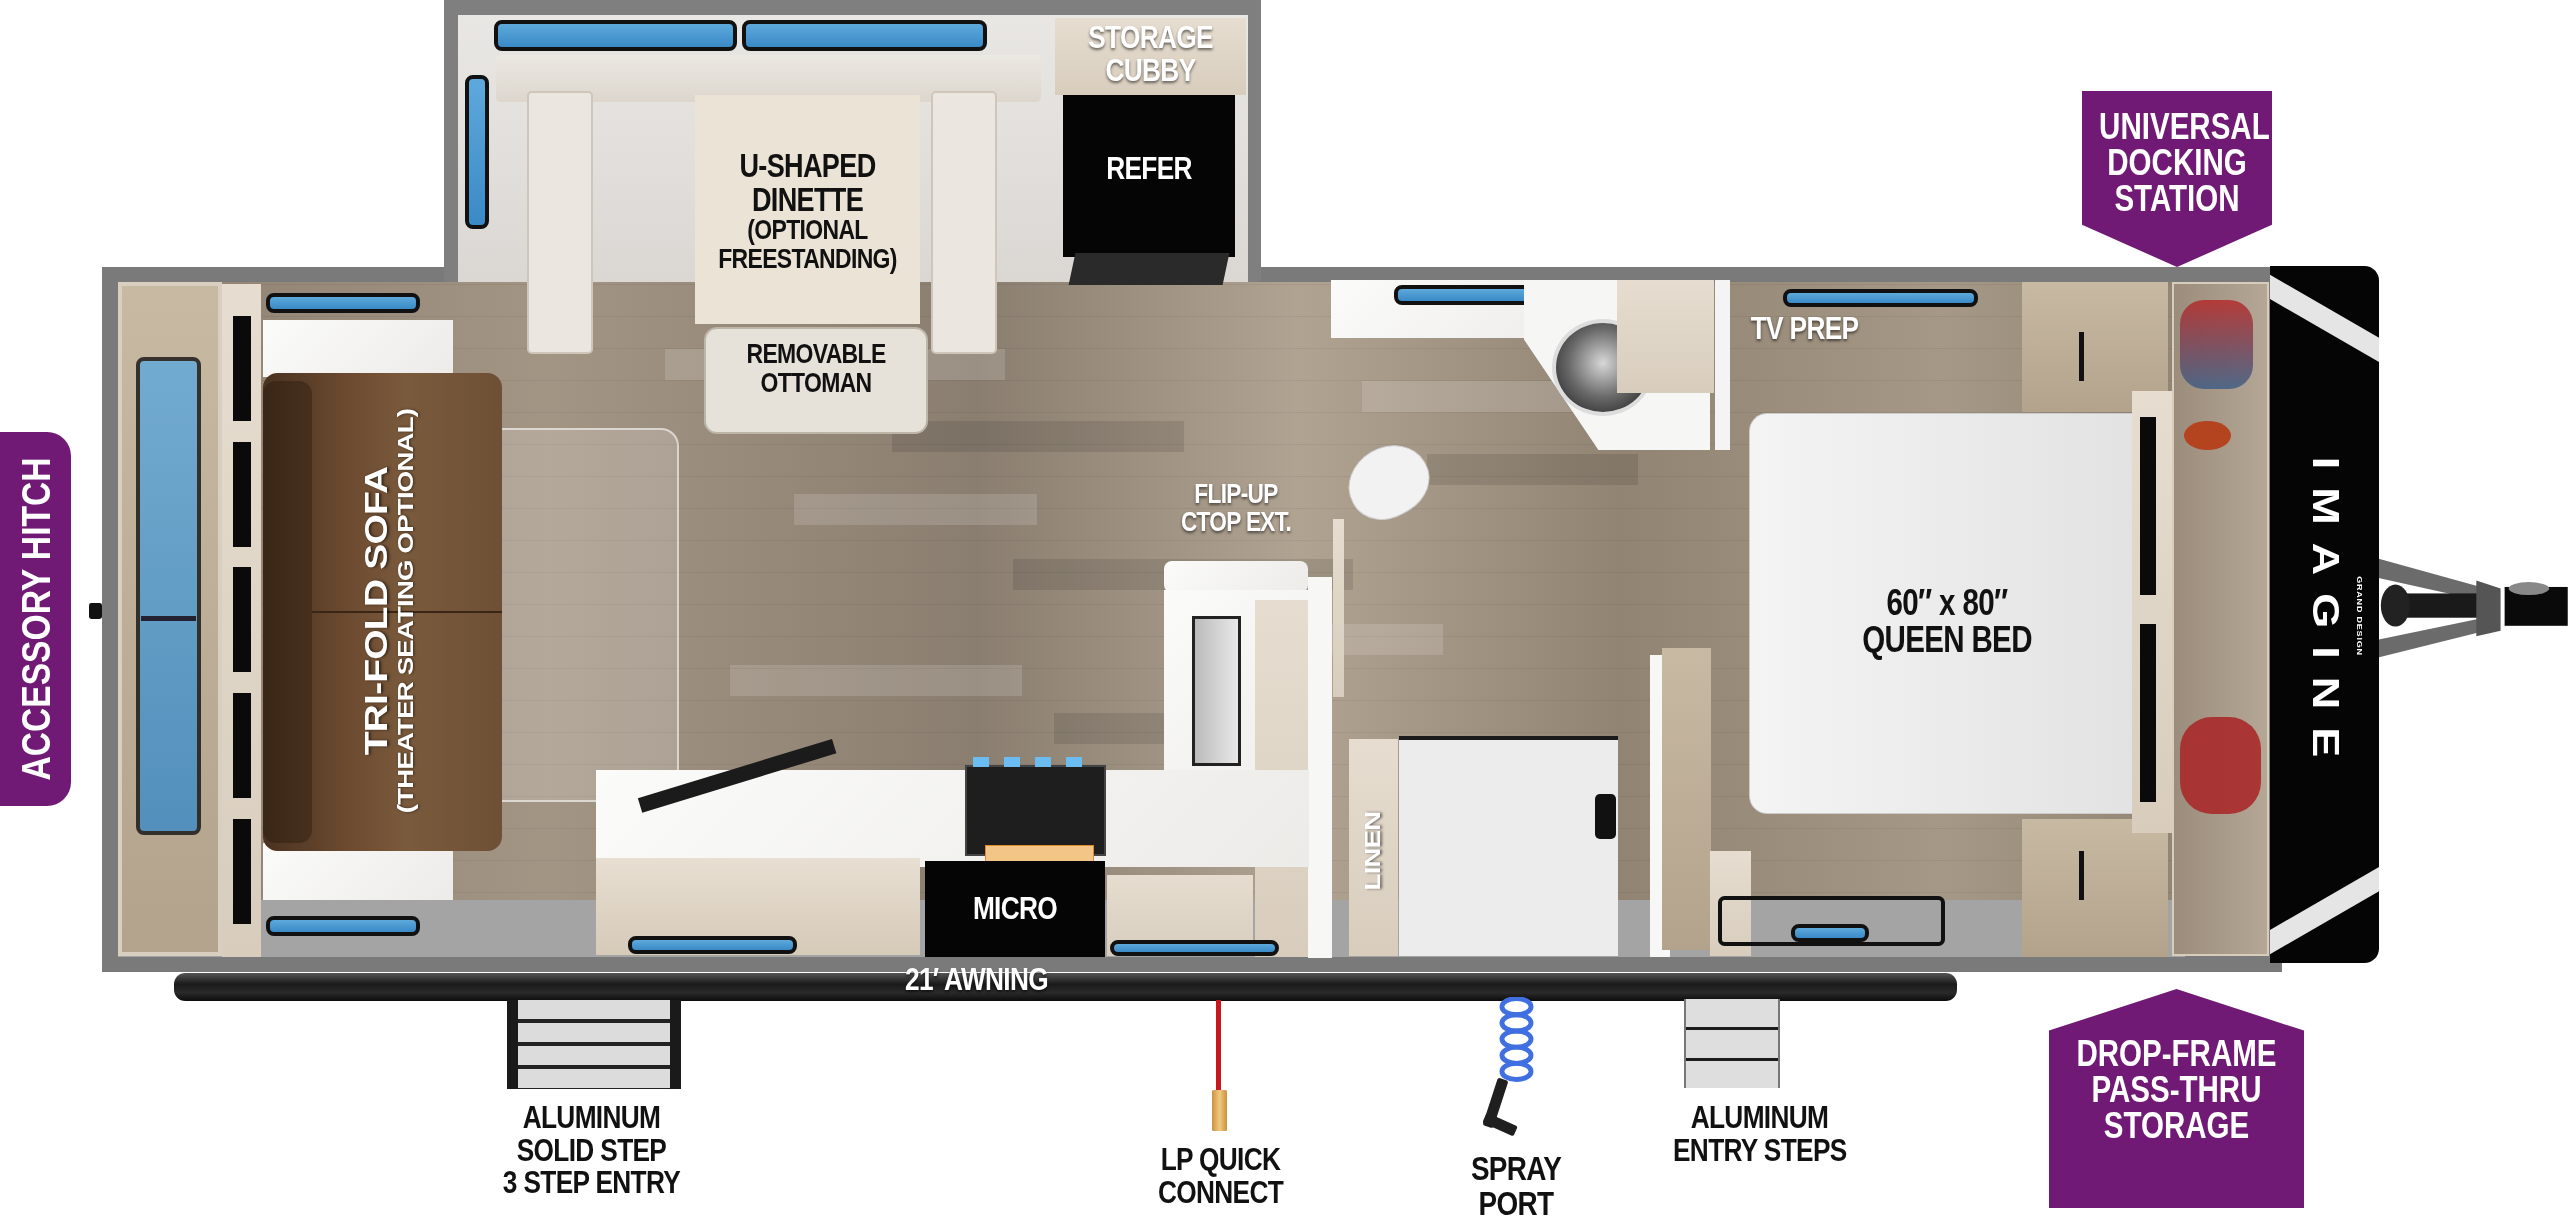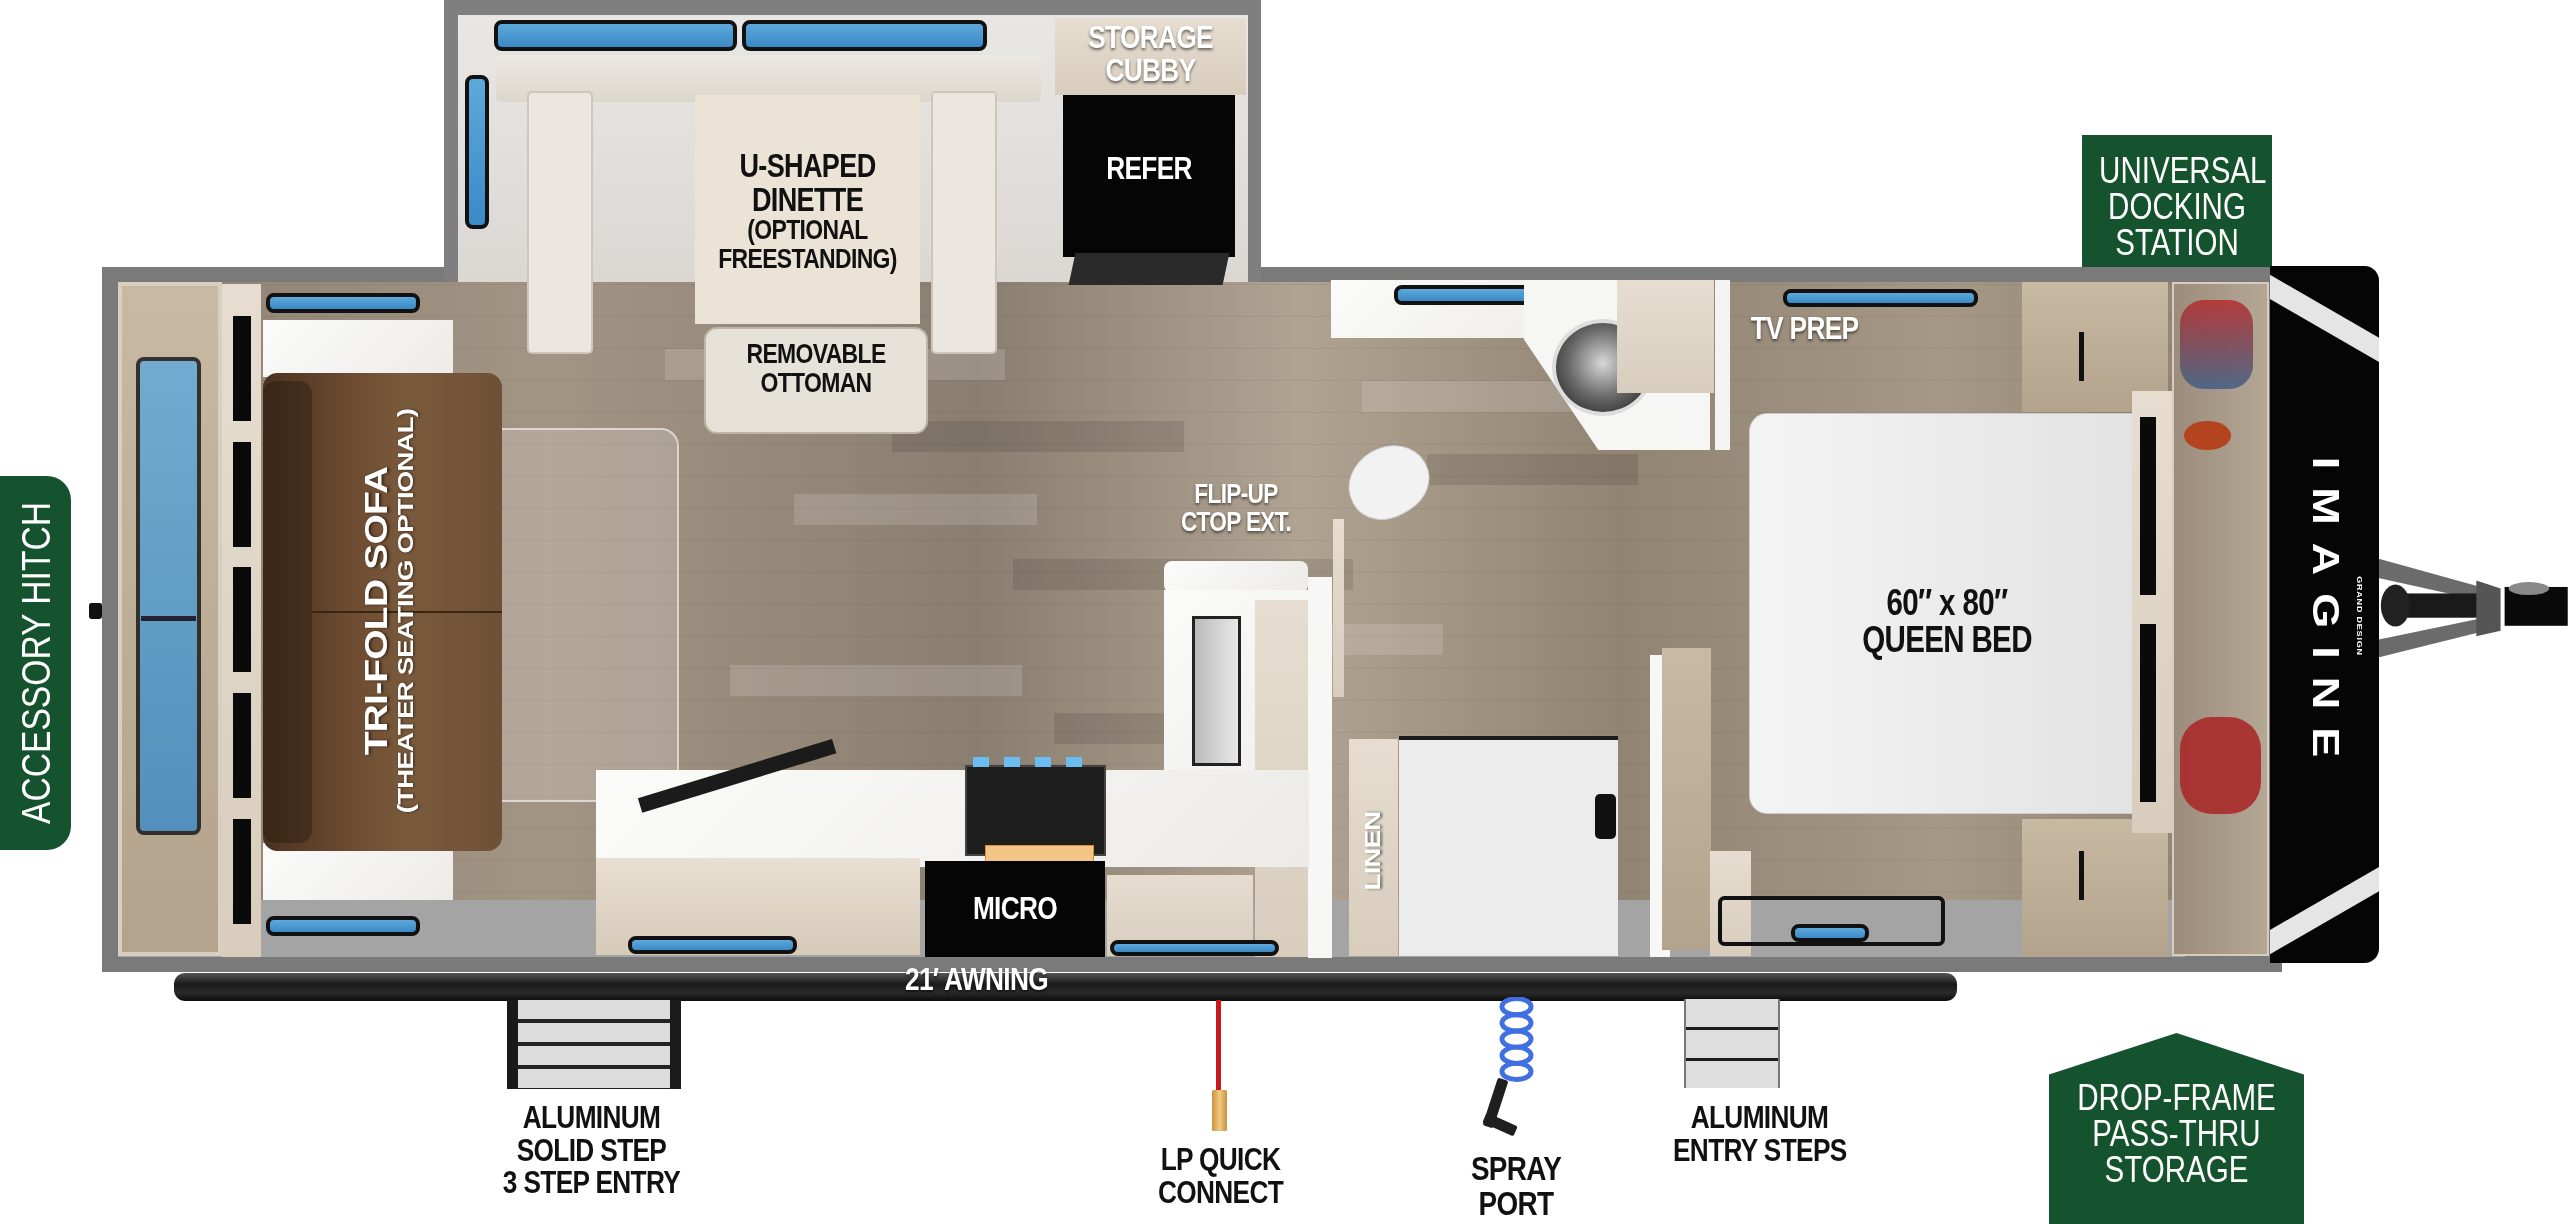--- a/index.html
+++ b/index.html
@@ -14,22 +14,22 @@
     background:
       repeating-linear-gradient(0deg, rgba(0,0,0,0.00) 0 31px, rgba(0,0,0,0.06) 31px 32px),
       linear-gradient(90deg, #8d8071 0%, #a39584 20%, #8a7e70 40%, #b0a392 55%, #918473 70%, #a59886 85%, #8a7e6f 100%);
   }
   .plank { position:absolute; height:31px; background:rgba(255,255,255,0.14); }
   .plank.d { background:rgba(0,0,0,0.10); }
   .wood-light { background:linear-gradient(180deg,#e6ddd0,#d8cdbd); }
   .wood-med { background:linear-gradient(180deg,#c8b9a3,#b3a38c); }
   .counter { background:linear-gradient(135deg,#fbfbfa,#ecebe8); }
   .window { background:linear-gradient(180deg,#5ea9dc,#3a8ac7); border:4.9px solid #111; border-radius:8px; }
-  .badge { position:absolute; background:#14532d; color:#ffffff; font-family:"Liberation Sans", sans-serif;
-           font-weight:400; text-align:center; line-height:1.0;margin-top:44px; }
+  .badge { position:absolute; background:#701a75; color:#ffffff; font-family:"Liberation Sans", sans-serif;
+           font-weight:700; text-align:center; line-height:1.0; }
   .badge span { display:block; }
   .cab-handle { position:absolute; background:#111; width:4.9px; }
 </style>
 </head>
 <body>
 
 <div class="badge" style="left:0;top:432px;width:71px;height:374px;border-radius:0 24px 24px 0;">
   <div style="position:absolute;left:50%;top:50%;transform:translate(-50%,-50%) rotate(-90deg) scaleX(0.82);font-size:41px;white-space:nowrap;">ACCESSORY HITCH</div>
 </div>
 

